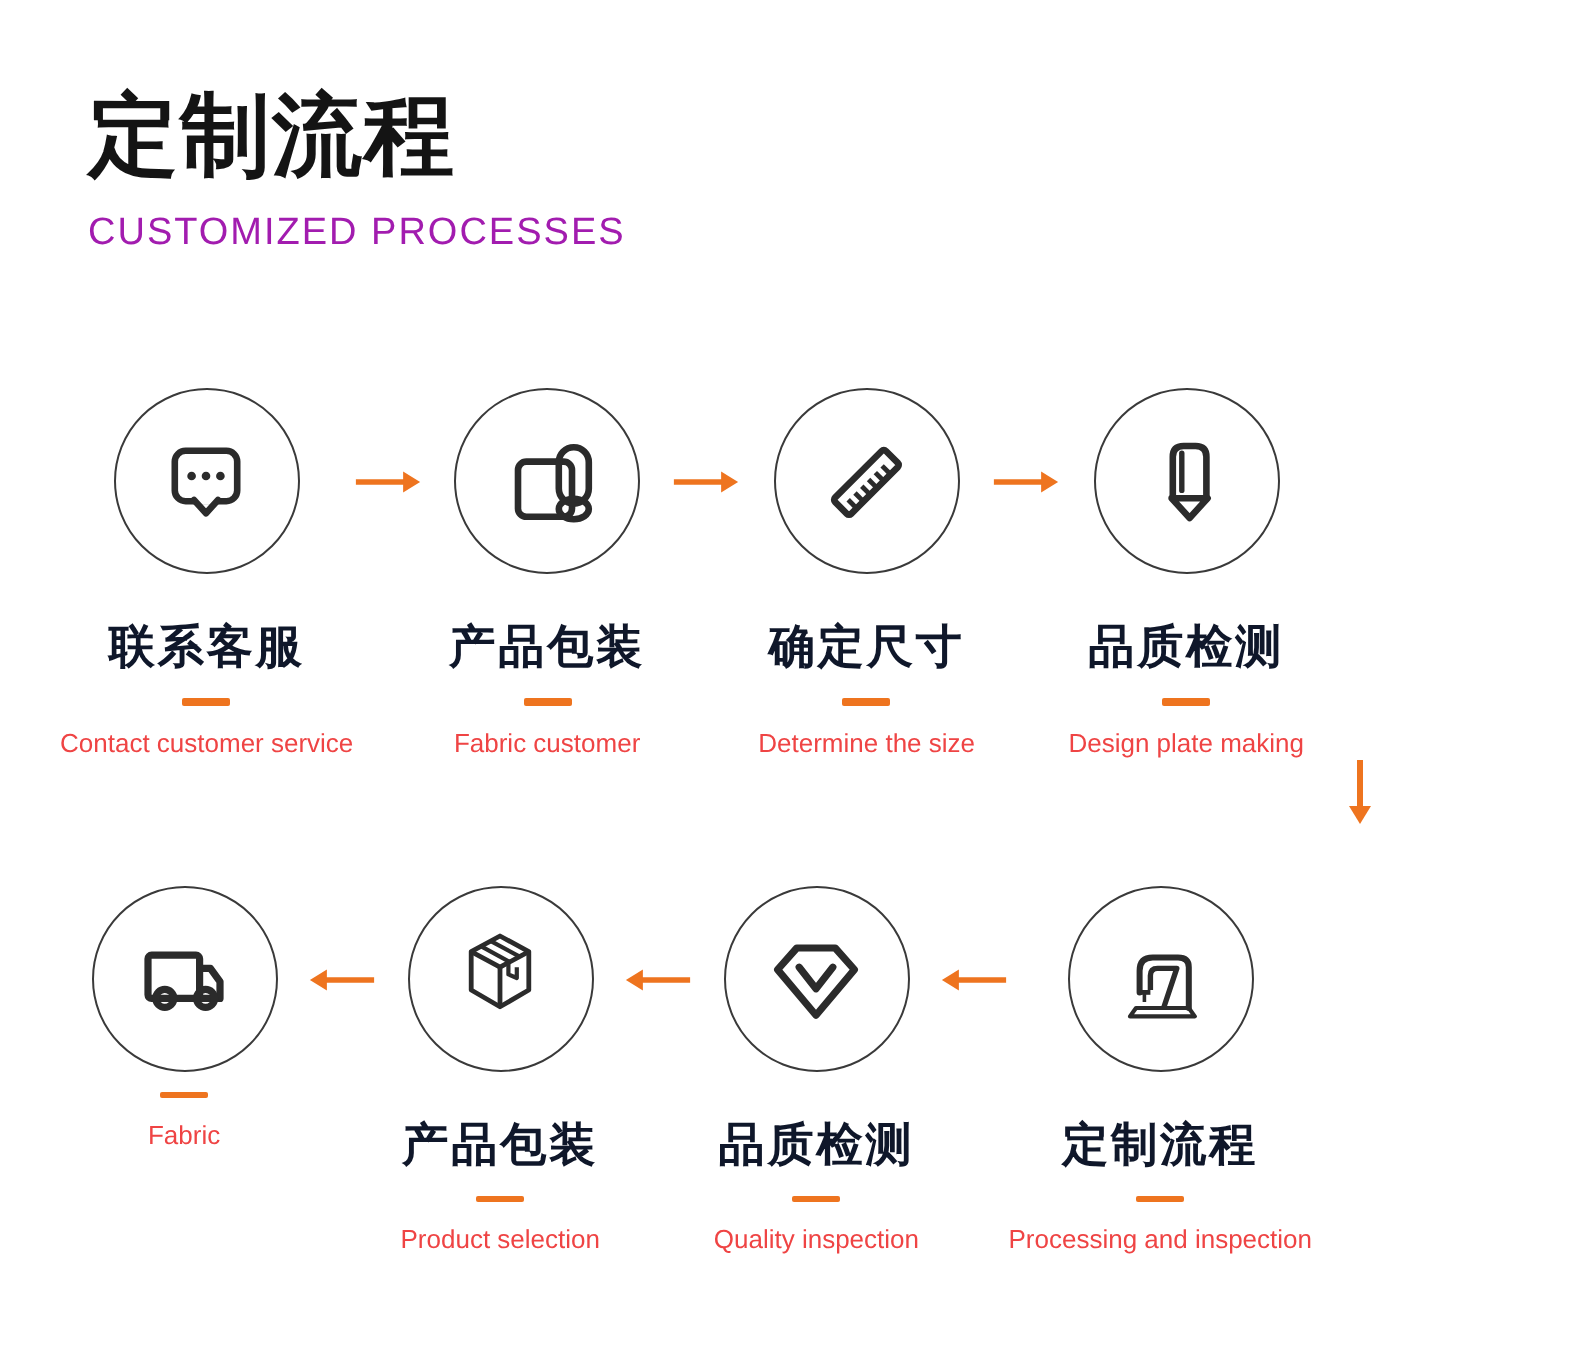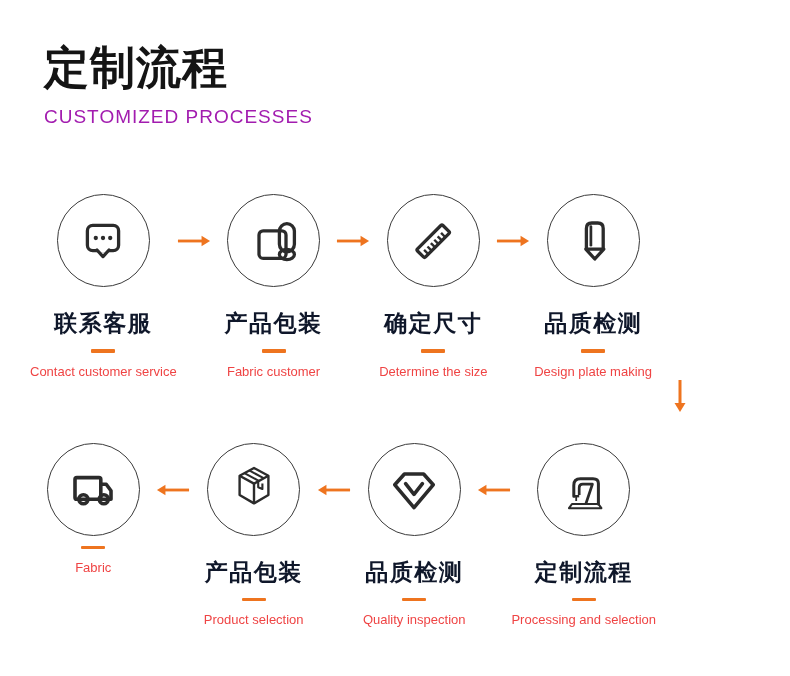--- a/index.html
+++ b/index.html
@@ -205,18 +205,18 @@
           <svg viewBox="0 0 100 100">
             <path class="ic" d="M33,62 L33,44 Q33,33 44,33 L65,33 Q74,33 74,41 L74,75" stroke-width="5" stroke-linecap="round"></path>
             <path class="ic" d="M42,60 L42,48 Q42,42 48,42 L64,42 L53,75" stroke-width="4.5" stroke-linejoin="round"></path>
             <line class="ic" x1="33" y1="62" x2="42" y2="62" stroke-width="4"></line>
             <line class="ic" x1="37" y1="62" x2="37" y2="70" stroke-width="3"></line>
             <path class="ic" d="M30,75 L74,75 L79,82 L25,82 Z" stroke-width="3.5" stroke-linejoin="round"></path>
           </svg>
         </div>
         <div class="zh">定制流程</div>
         <div class="dash"></div>
-        <div class="en">Processing and selection</div>
+        <div class="en">Processing and inspection</div>
       </div>
 
     </div>
   </div>
 </div>
 
 </body></html>

